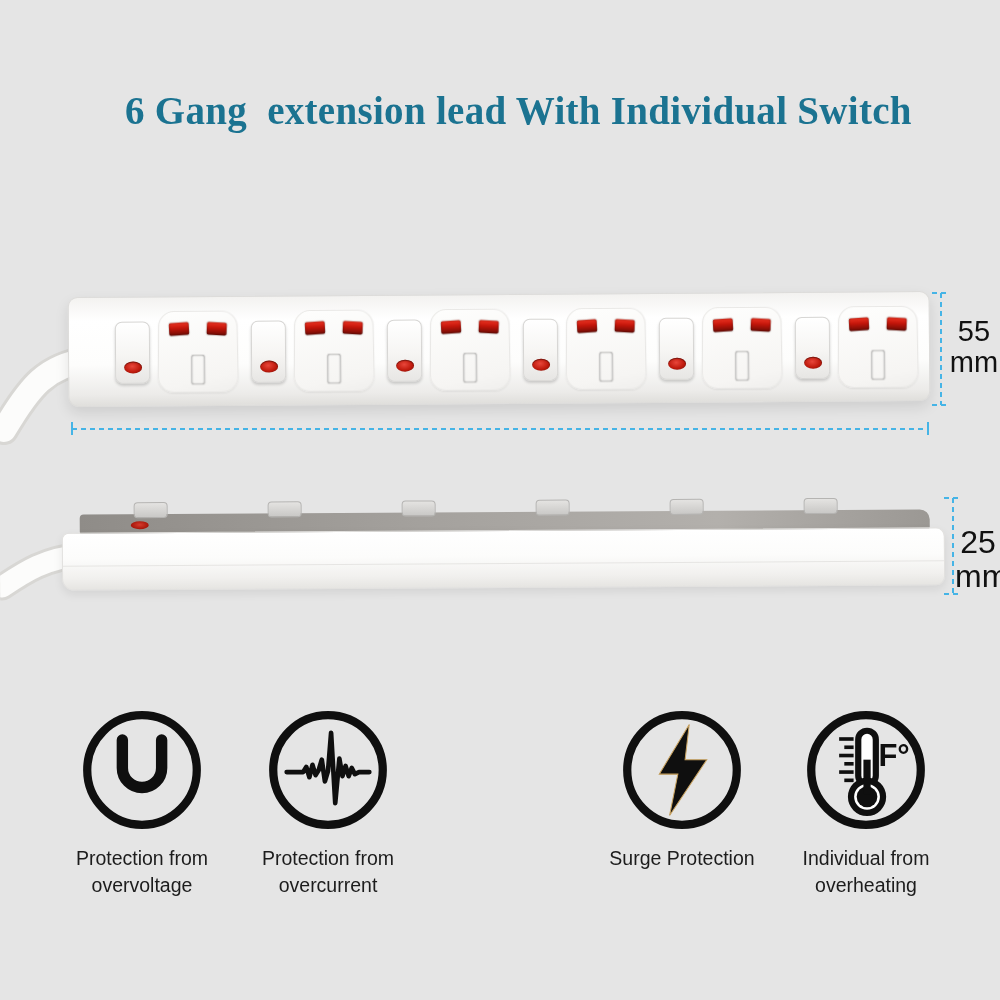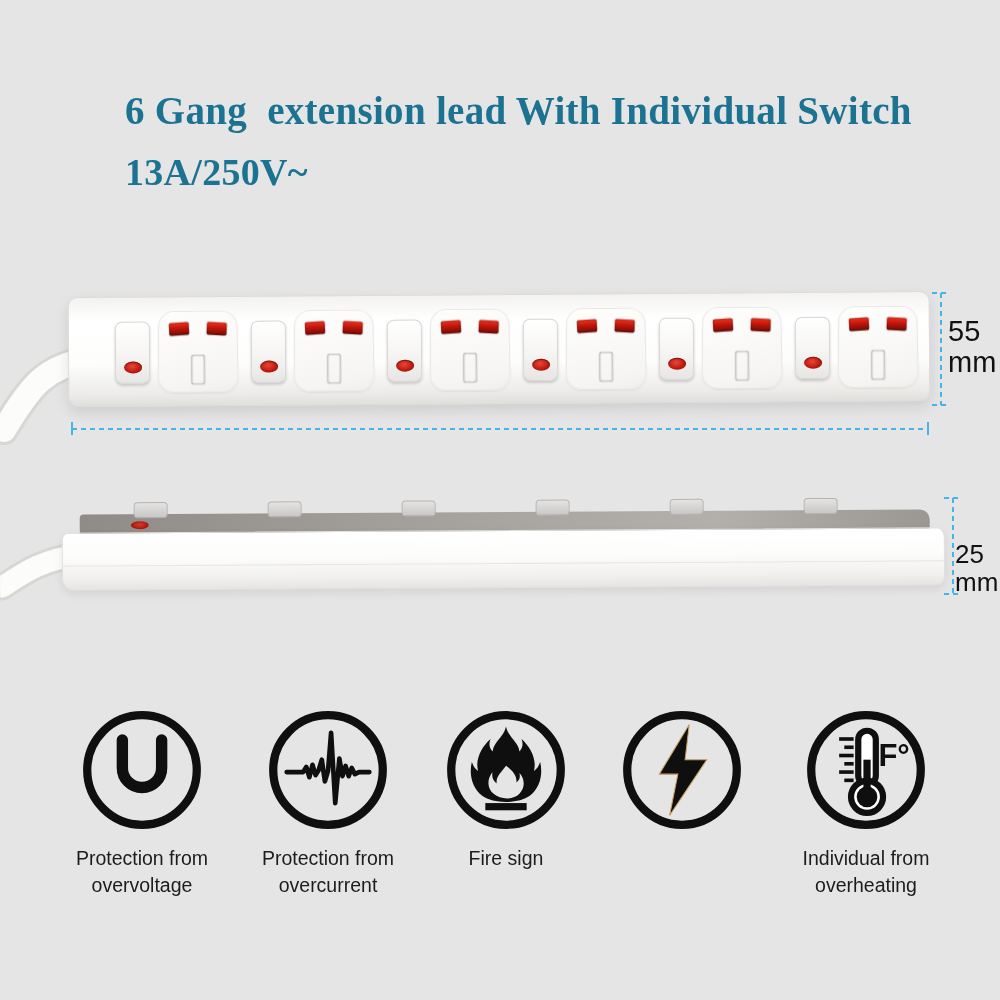--- a/index.html
+++ b/index.html
@@ -39,21 +39,21 @@
   .slot-l{left:11px;transform:rotate(-3deg);}
   .slot-r{right:11px;transform:rotate(3deg);}
   .slot-e{position:absolute;left:50%;top:45px;transform:translateX(-50%);width:13px;height:29px;border-radius:2px;
         background:linear-gradient(180deg,#d9migrate 0,#d92013 0%,#8a1008 40%,#2b0602 85%);
         box-shadow:inset 0 0 2px rgba(0,0,0,.6), 0 0 0 1px #e3e2e0;}
 
   
   .dash-h{height:2px;background:repeating-linear-gradient(90deg,#45b4e6 0 5px,transparent 5px 9px);}
   .dash-v{width:2px;background:repeating-linear-gradient(180deg,#45b4e6 0 5px,transparent 5px 9px);}
   .tick-v{position:absolute;width:2px;height:13px;background:#45b4e6;}
-  .dim-label{position:absolute;color:#111;font-size:29px;line-height:1.06;text-align:left;white-space:pre-line;}
+  .dim-label{position:absolute;color:#111;font-size:29px;line-height:1.06;text-align:center;white-space:pre-line;}
 
   .dim55-line{position:absolute;left:940px;top:13px;height:112px;}
   .dim55-cap{position:absolute;left:-8px;width:18px;}
   .dim450-line{position:absolute;left:72px;top:148px;width:856px;}
   .dim450-label{position:absolute;left:72px;top:158px;width:856px;text-align:center;font-size:30px;color:#111;}
 
   
   .side-view{position:absolute;left:0;top:490px;width:1000px;height:150px;}
   .side-group{position:absolute;left:0;top:0;width:1000px;height:150px;transform:rotate(-0.35deg);}
   .side-plate{position:absolute;left:80px;top:22px;width:850px;height:21px;border-radius:4px 10px 4px 4px;
@@ -77,21 +77,20 @@
   .feature-label{margin-top:13px;font-size:19.5px;line-height:1.38;color:#1c1c1c;}
   .f1{left:54px;} .f2{left:240px;} .f3{left:418px;} .f4{left:594px;} .f5{left:778px;}
 </style>
 </head>
 <body>
 
 <div class="canvas">
 
   <div class="title-block">
     <div class="title-line1">6 Gang  extension lead With Individual Switch</div>
-    <div class="title-line2">13A/250V~</div>
   </div>
 
   <div class="top-view">
     <svg class="cable-svg" width="110" height="200" viewBox="0 0 110 200">
       <path d="M88 80 C 46 86, 30 106, 4 150" stroke="#d8d7d4" stroke-width="30" fill="none" stroke-linecap="round"></path>
       <path d="M88 80 C 46 86, 30 106, 4 150" stroke="#fcfcfb" stroke-width="24" fill="none" stroke-linecap="round"></path>
     </svg>
     <div class="strip">
       <div class="units">
           <div class="unit">
@@ -188,21 +187,21 @@
         </div>
       <div class="side-body">
         <div class="crease"></div>
       </div>
     </div>
 
     <div class="dim25-line dash-v">
       <div class="dim25-cap dash-h" style="top:-1px;"></div>
       <div class="dim25-cap dash-h" style="bottom:-1px;"></div>
     </div>
-    <div class="dim-label" style="left:955px;top:36px;width:46px;font-size:26px;margin-top:15px;">25
+    <div class="dim-label" style="left:955px;top:36px;width:46px;font-size:32px;">25
 mm</div>
   </div>
 
   <div class="features">
 
     <div class="feature f1">
       <svg width="124" height="124" viewBox="0 0 120 120">
         <circle cx="60" cy="60" r="53" fill="none" stroke="#0f0f0f" stroke-width="8"></circle>
         <path d="M41 31 V58 a19 19 0 0 0 38 0 V31" fill="none" stroke="#0f0f0f" stroke-width="11" stroke-linecap="round"></path>
       </svg>
@@ -210,39 +209,27 @@
     </div>
 
     <div class="feature f2">
       <svg width="124" height="124" viewBox="0 0 120 120">
         <circle cx="60" cy="60" r="53" fill="none" stroke="#0f0f0f" stroke-width="8"></circle>
         <polyline points="20 62 36 62 39 57 42 67 45 55 48 65 51 60 54 50 57 71 60 61 63 24 67 92 71 49 74 66 77 56 80 66 83 58 86 64 90 62 100 62" fill="none" stroke="#0f0f0f" stroke-width="4.5" stroke-linejoin="round" stroke-linecap="round"></polyline>
       </svg>
       <div class="feature-label">Protection from overcurrent</div>
     </div>
 
-    <div class="feature f3">
-      <svg width="124" height="124" viewBox="0 0 120 120">
-        <circle cx="60" cy="60" r="53" fill="none" stroke="#0f0f0f" stroke-width="8"></circle>
-        <path fill-rule="evenodd" fill="#0f0f0f" d="M60 18
-          C62 28 72 33 73 42 C76 39 77 35 75 30 C84 38 90 50 87 61 C90 59 92 56 93 52
-          C96 64 93 77 83 85 C72 93 48 93 37 85 C27 77 24 64 27 52 C28 56 30 59 33 61
-          C30 50 36 38 45 30 C43 35 44 39 47 42 C48 33 58 28 60 18 Z
-          M60 56 C56 62 50 66 51 73 C47 70 46 66 47 62 C42 68 41 77 48 83
-          C55 89 67 89 73 83 C79 77 78 68 73 63 C74 67 73 70 70 72 C71 66 66 60 60 56 Z"></path>
-        <rect x="40" y="92" width="40" height="7" fill="#0f0f0f"></rect>
-      </svg>
-      <div class="feature-label">Fire sign</div>
-    </div>
 
     <div class="feature f4">
       <svg width="124" height="124" viewBox="0 0 120 120">
         <circle cx="60" cy="60" r="53" fill="none" stroke="#0f0f0f" stroke-width="8"></circle>
         <polygon points="67 16 38 64 56 64 48 104 84 50 63 50" fill="#0f0f0f" stroke="#c9a25f" stroke-width="1"></polygon>
       </svg>
+      <div class="feature-label">Surge Protection</div>
     </div>
 
     <div class="feature f5">
       <svg width="124" height="124" viewBox="0 0 120 120">
         <circle cx="60" cy="60" r="53" fill="none" stroke="#0f0f0f" stroke-width="8"></circle>
         <g stroke="#0f0f0f" stroke-width="3.5">
           <line x1="34" y1="30" x2="48" y2="30"></line>
             <line x1="39" y1="38" x2="48" y2="38"></line>
           <line x1="34" y1="46" x2="48" y2="46"></line>
             <line x1="39" y1="54" x2="48" y2="54"></line>

